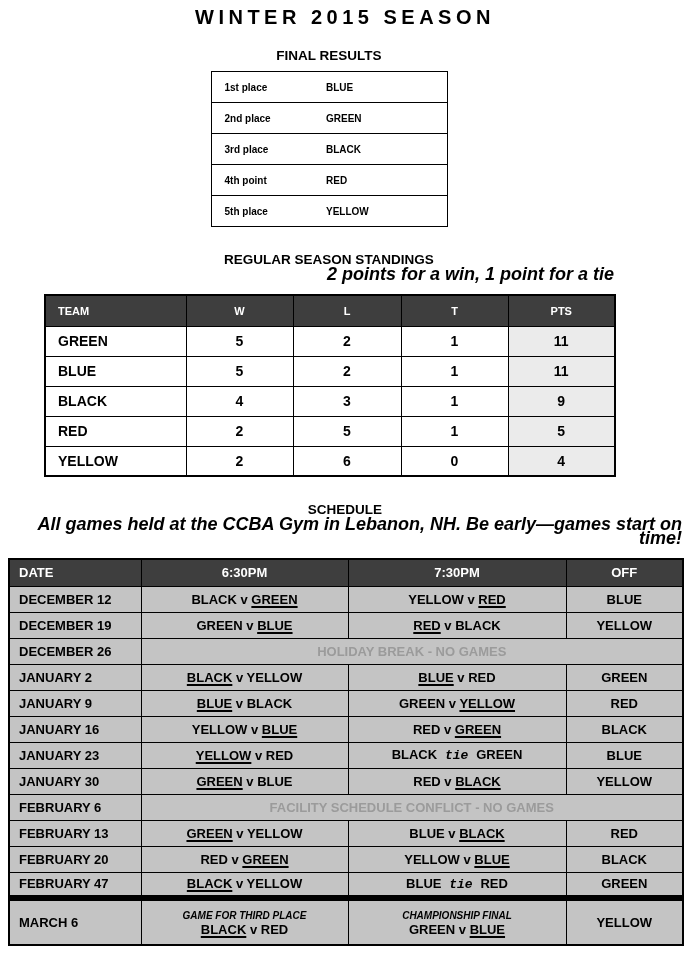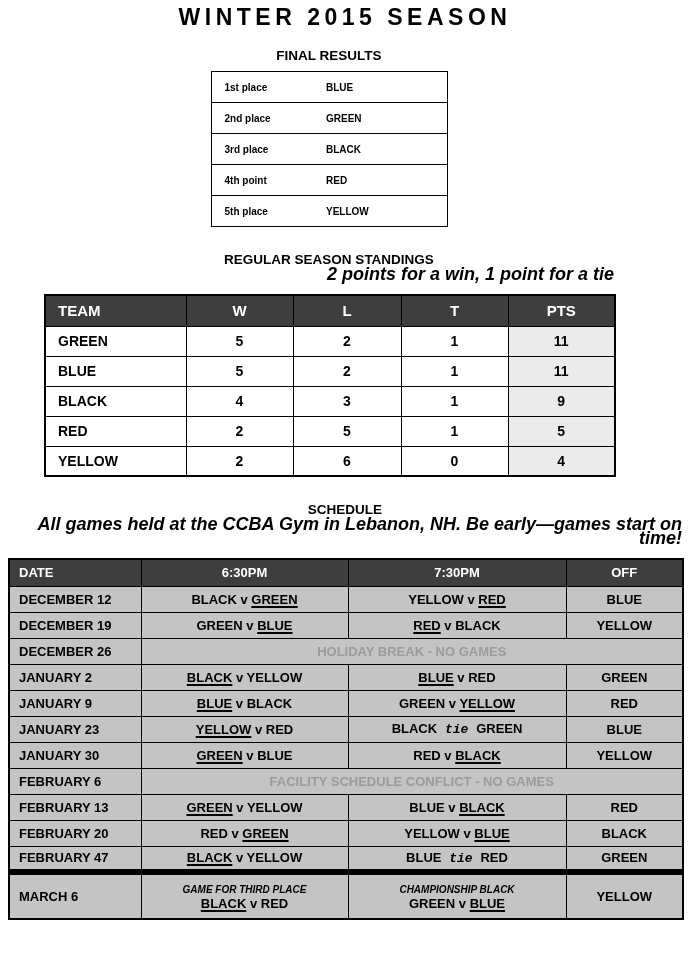--- a/index.html
+++ b/index.html
@@ -7,21 +7,21 @@
   body {
     width:690px; height:968px; overflow:hidden;
     font-family:"Liberation Sans", sans-serif;
     font-weight:700; color:#000;
     -webkit-font-smoothing:antialiased;
   }
   .page { width:690px; height:968px; background:#fff; }
 
   .title {
     padding-top:7px; text-align:center;
-    font-size:23px; line-height:20px; letter-spacing:4.5px; white-space:nowrap;
+    font-size:20px; line-height:20px; letter-spacing:4.5px; white-space:nowrap;
   }
 
   .top-wrap { margin-left:44px; width:570px; }
   .sched-wrap { margin-left:8px; width:674px; }
 
   .sec-title { text-align:center; font-size:13.5px; line-height:14px; }
   .sec-sub { text-align:right; font-size:18px; line-height:14px; font-style:italic; margin-top:0; }
 
   
   .fr-title { margin-top:22px; }
@@ -41,21 +41,21 @@
     border-collapse:collapse; table-layout:fixed;
     width:570px; margin-top:13px;
     border:2px solid var(--border,#000);
   }
   .st-table th, .st-table td {
     border:1px solid var(--border,#000);
     height:30px; vertical-align:middle; font-size:14px;
   }
   .st-table th {
     background:var(--header-bg,#3e3e3e); color:var(--header-text,#fff);
-    font-size:15px; height:31px;margin-top:36px;
+    font-size:11px; height:31px;margin-top:36px;
   }
   .st-table .team { text-align:left; padding-left:12px; }
   .st-table .c { text-align:center; }
   .st-table td.pts { background:var(--pts-bg,#ebebeb); }
 
   
   .sc-title { margin-top:26px; }
   .sc-table {
     border-collapse:collapse; table-layout:fixed;
     width:674px; margin:13px auto 0;
@@ -230,20 +230,30 @@
             <td class="date">JANUARY 9</td>
             <td class="c">
               <div class="matchup"><span class="u">BLUE</span><span> v </span><span>BLACK</span></div>
             </td>
             <td class="c">
               <div class="matchup"><span>GREEN</span><span> v </span><span class="u">YELLOW</span></div>
             </td>
             <td class="c">RED</td>
           </tr>
           <tr>
+            <td class="date">JANUARY 16</td>
+            <td class="c">
+              <div class="matchup"><span>YELLOW</span><span> v </span><span class="u">BLUE</span></div>
+            </td>
+            <td class="c">
+              <div class="matchup"><span>RED</span><span> v </span><span class="u">GREEN</span></div>
+            </td>
+            <td class="c">BLACK</td>
+          </tr>
+          <tr>
             <td class="date">JANUARY 23</td>
             <td class="c">
               <div class="matchup"><span class="u">YELLOW</span><span> v </span><span>RED</span></div>
             </td>
             <td class="c">
               <div class="matchup"><span>BLACK</span><span class="i"> tie </span><span>GREEN</span></div>
             </td>
             <td class="c">BLUE</td>
           </tr>
           <tr>
@@ -290,21 +300,21 @@
             </td>
             <td class="c">GREEN</td>
           </tr>
           <tr class="final-row">
             <td class="date">MARCH 6</td>
             <td class="c">
               <div class="caption">GAME FOR THIRD PLACE</div>
               <div class="matchup"><span class="u">BLACK</span><span> v </span><span>RED</span></div>
             </td>
             <td class="c">
-              <div class="caption">CHAMPIONSHIP BLACK</div>
+              <div class="caption">CHAMPIONSHIP FINAL</div>
               <div class="matchup"><span>GREEN</span><span> v </span><span class="u">BLUE</span></div>
             </td>
             <td class="c">YELLOW</td>
           </tr>
         </tbody>
     </table>
   </div>
 
 </div>
 

